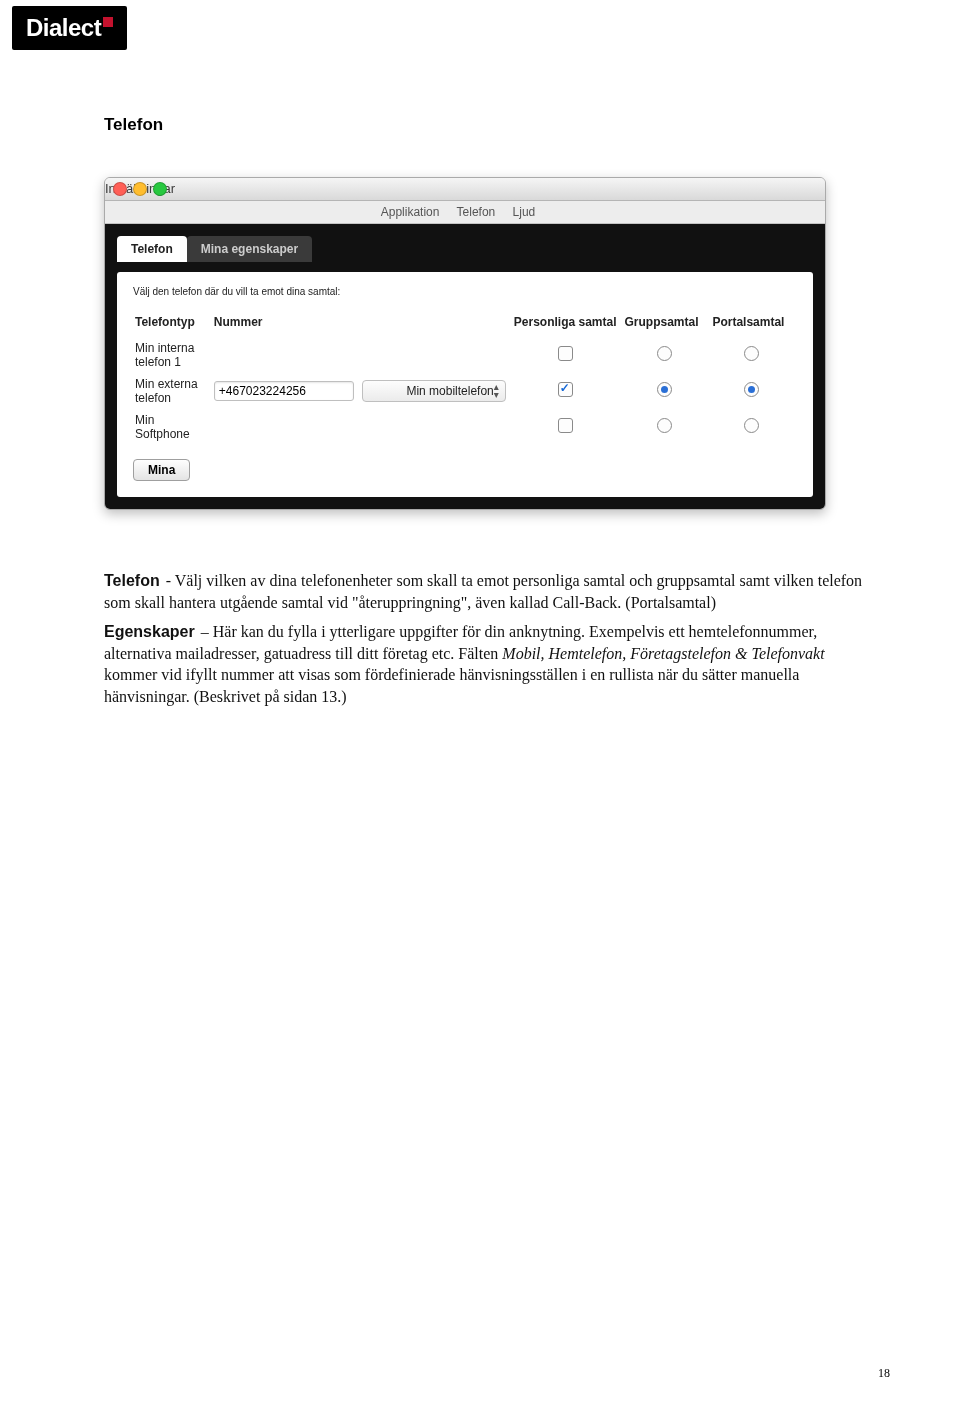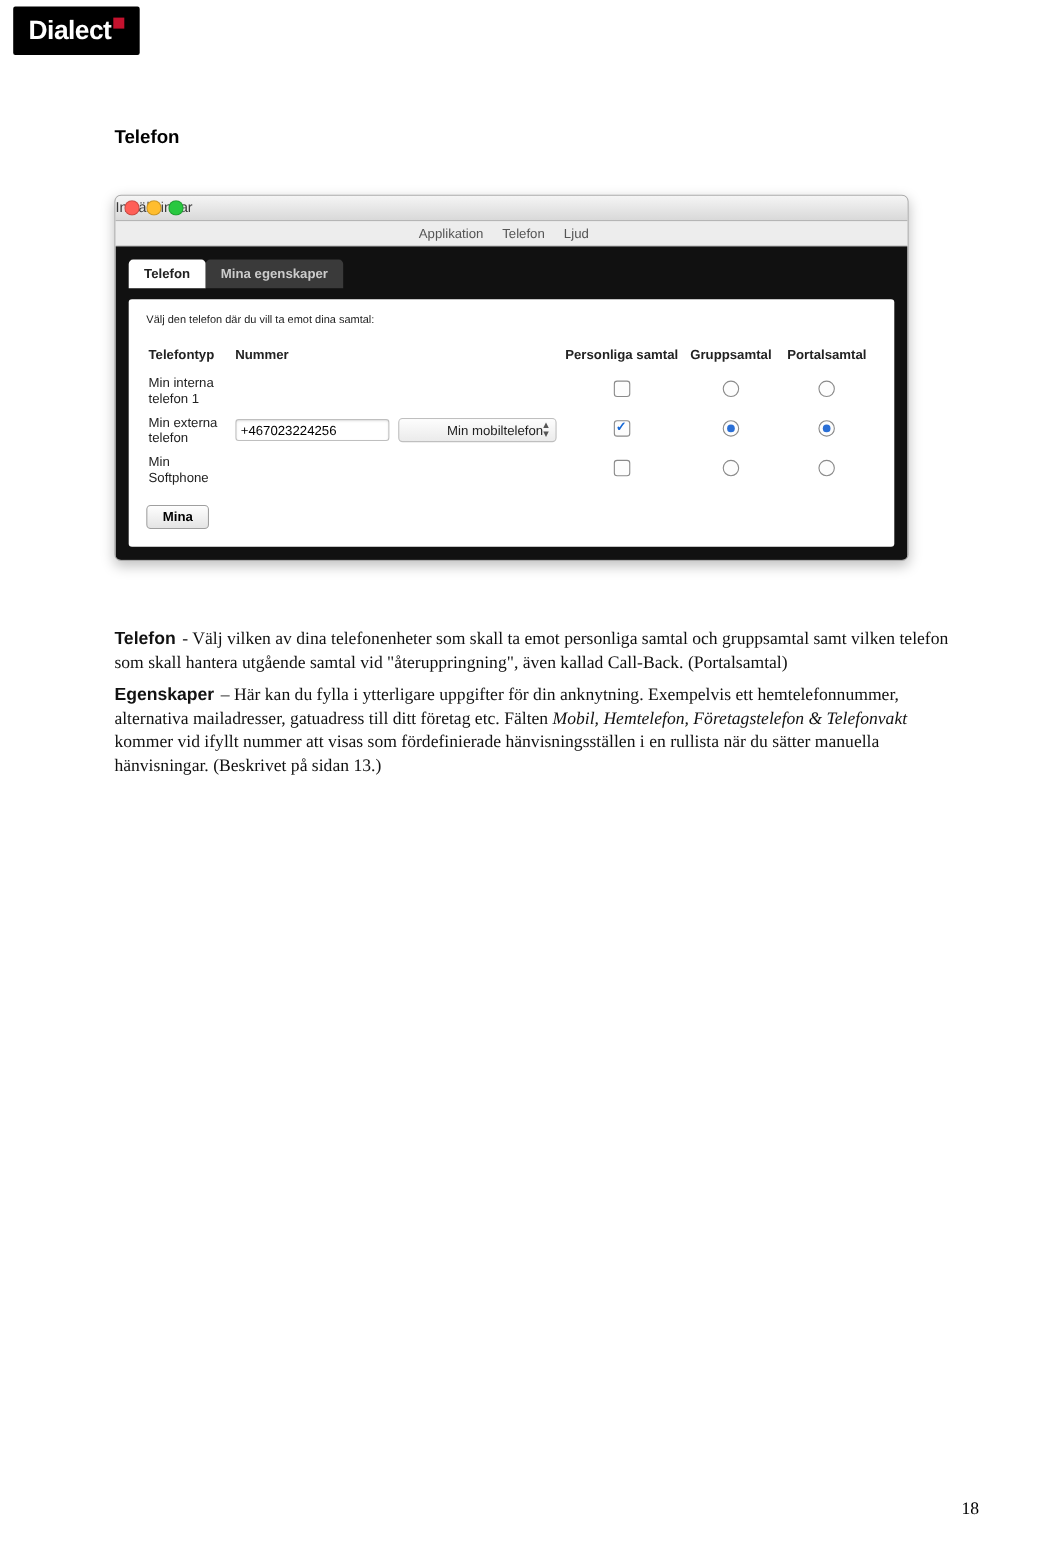--- a/index.html
+++ b/index.html
@@ -140,21 +140,21 @@
     font-size: 12px;
   }
   table.tele th {
     text-align: left;
     font-weight: bold;
     padding: 4px 6px 8px 2px;
     vertical-align: bottom;
     white-space: nowrap;
     margin-top: 20px;
   }
-  table.tele th.center { text-align: center; }
+  table.tele th.center { text-align: left; }
   table.tele td {
     padding: 4px 6px 4px 2px;
     vertical-align: middle;
   }
   table.tele td.center { text-align: center; }
   .num-input {
     width: 130px;
     font-size: 12px;
     padding: 2px 4px;
     border: 1px solid #bfbfbf;
@@ -229,21 +229,21 @@
     font-weight: bold;
     font-size: 16px;
     margin-right: 2px;
   }
   .ital { font-style: italic; }
 
   .page-number {
     position: absolute;
     right: 70px;
     bottom: 30px;
-    font-size: 16px;
+    font-size: 12px;
     font-family: Georgia, serif;
     margin-left: 16px;
   }
 </style>
 </head>
 <body>
 
 <div class="logo-box">
   <span>Dialect</span><span class="red-square"></span>
 </div>

